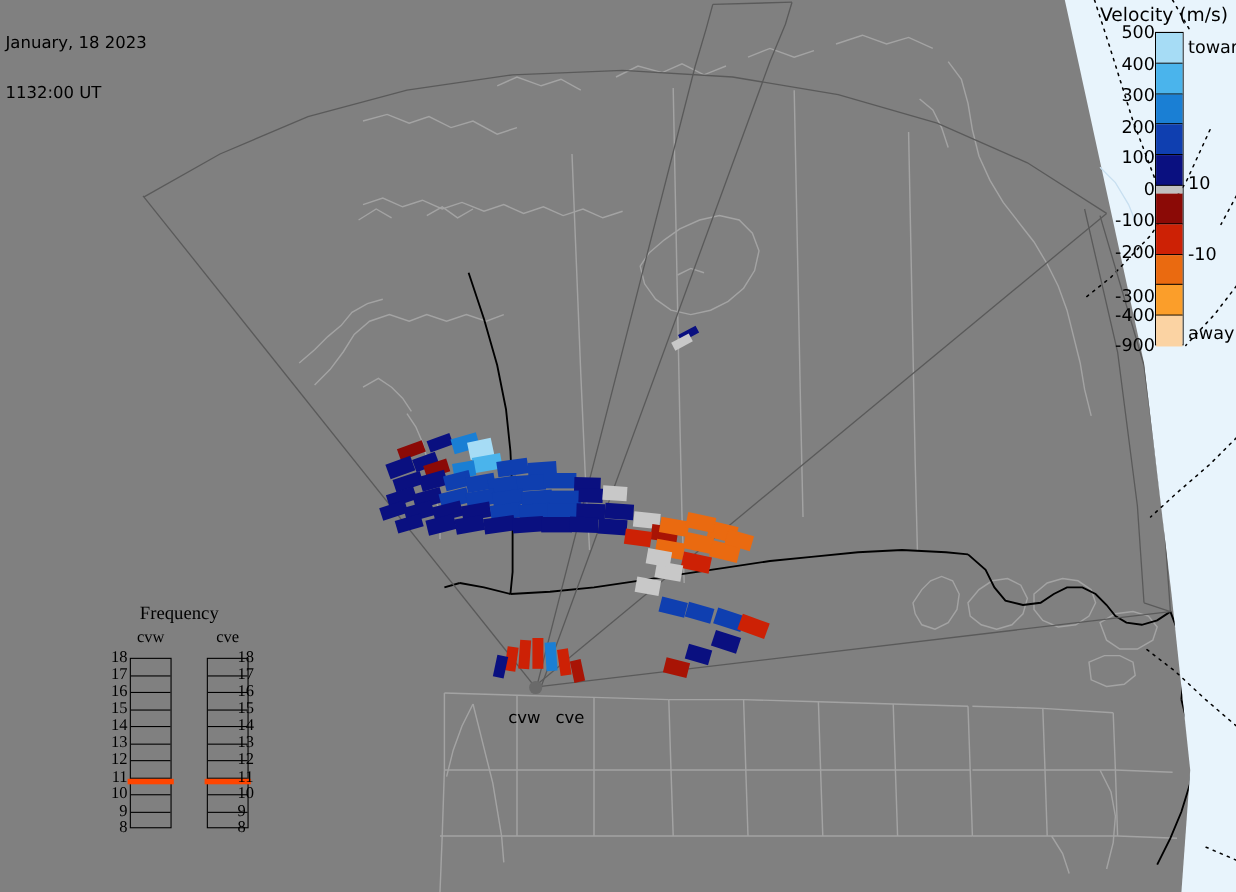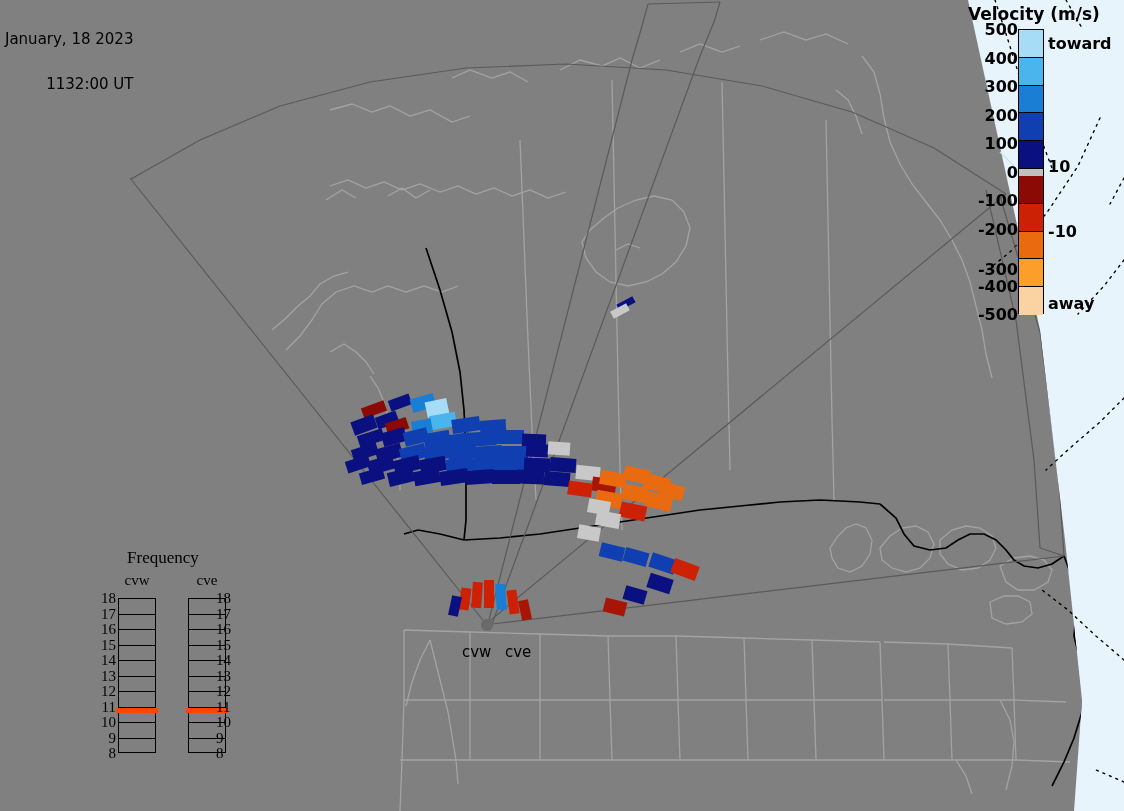--- a/index.html
+++ b/index.html
@@ -17,25 +17,25 @@
   #map-svg { position:absolute; left:0; top:0; width:1124px; height:811px; }
 
   
   #timestamp {
     position:absolute; left:5px; top:2px;
     color:#000; font-size:15px; line-height:15px;
     font-family:"DejaVu Sans", sans-serif;
     white-space:pre;
     letter-spacing:0px;
   }
-  #timestamp div { margin:0; padding:0;text-align:right; }
+  #timestamp div { margin:0; padding:0; }
 
   
   #velocity-panel {
-    position:absolute; left:966px; top:2px; width:126px; height:340px;font-weight:bold;
+    position:absolute; left:998px; top:2px; width:126px; height:340px;
   }
   #velocity-title {
     position:absolute; left:2px; top:2px;
     font-size:17px; color:#000; white-space:nowrap;
   }
   #velocity-bar {
     position:absolute; left:52px; top:27px;
     width:26px; height:285px;
     border:1.3px solid #000;
   }
@@ -323,21 +323,21 @@
         <div class="vtick" style="top: 27px;">500</div>
         <div class="vtick" style="top: 55.5px;">400</div>
         <div class="vtick" style="top: 84px;">300</div>
         <div class="vtick" style="top: 112.5px;">200</div>
         <div class="vtick" style="top: 141px;">100</div>
         <div class="vtick" style="top: 169.5px;">0</div>
         <div class="vtick" style="top: 198px;">-100</div>
         <div class="vtick" style="top: 226.5px;">-200</div>
         <div class="vtick" style="top: 255px; margin-top: 12px;">-300</div>
         <div class="vtick" style="top: 283.5px;">-400</div>
-        <div class="vtick" style="top: 312px;">-500</div>
+        <div class="vtick" style="top: 312px;">-900</div>
       </div>
     <div id="velocity-sides">
         <div class="vside" style="top: 41.25px;">toward</div>
         <div class="vside" style="top: 163.8px;">10</div>
         <div class="vside" style="top: 182.325px; margin-top: 47px;">-10</div>
         <div class="vside" style="top: 300.6px;">away</div>
       </div>
   </div>
 
   <div id="freq-panel">

